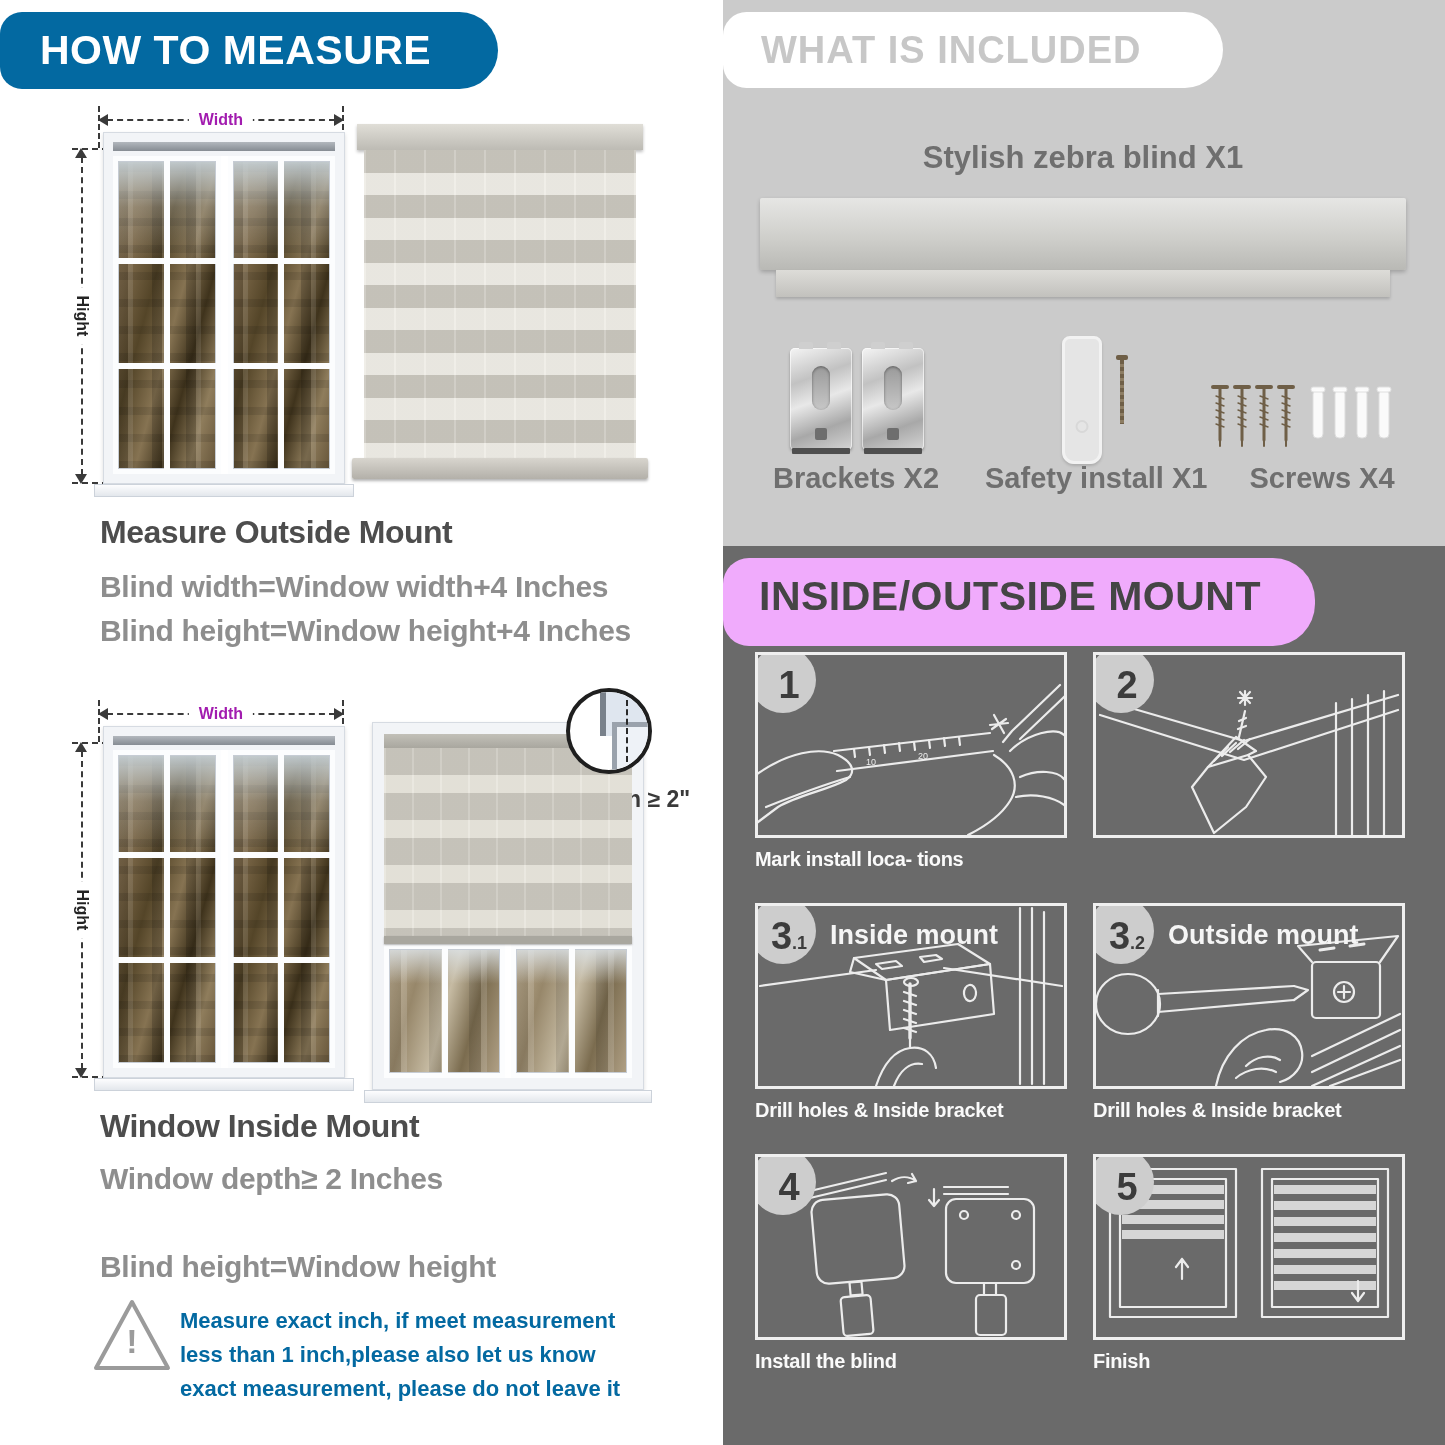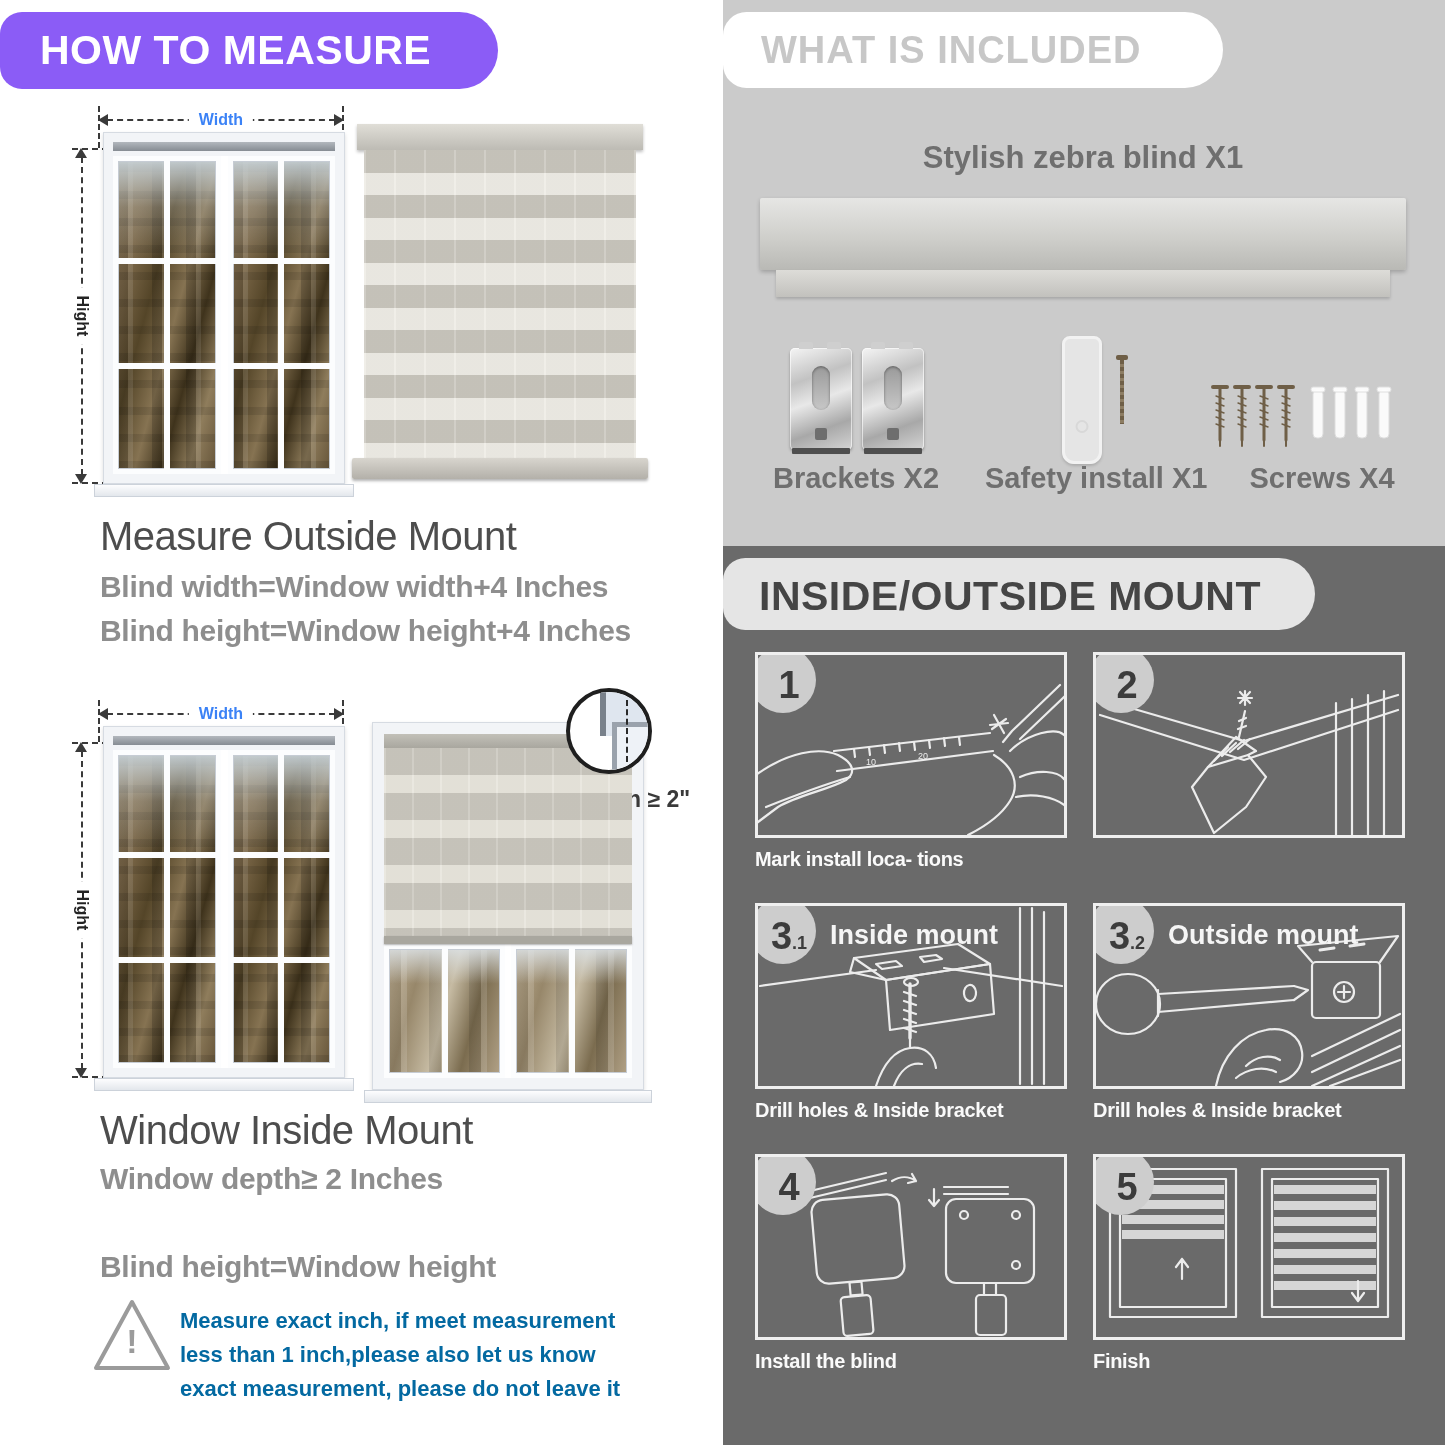--- a/index.html
+++ b/index.html
@@ -4,33 +4,33 @@
 <style>
   * { margin:0; padding:0; box-sizing:border-box; }
   html,body { background:#fff; }
   body { font-family:"Liberation Sans", sans-serif; }
   #canvas { position:relative; width:1445px; height:1445px; background:#ffffff; overflow:hidden; }
   .abs { position:absolute; }
 
   
   #left-section { left:0; top:0; width:723px; height:1445px; }
 
-  .left-header-box { left:0; top:12px; width:498px; height:77px; background:#8b5cf6;
+  .left-header-box { left:0; top:12px; width:498px; height:77px; background:#0369a1;
     border-radius:24px 42px 42px 24px; }
   .left-header-box .hd { display:block; line-height:77px; padding-left:40px; font-size:41px;
     font-weight:700; color:#ffffff; letter-spacing:.5px; }
 
   
   .harrow { position:absolute; height:16px; }
   .harrow .line { position:absolute; left:9px; right:9px; top:7px; border-top:2px dashed #3a3a3a; }
   .harrow .ah-l { position:absolute; left:0; top:2px; width:0; height:0; border-top:6px solid transparent; border-bottom:6px solid transparent; border-right:10px solid #3a3a3a; }
   .harrow .ah-r { position:absolute; right:0; top:2px; width:0; height:0; border-top:6px solid transparent; border-bottom:6px solid transparent; border-left:10px solid #3a3a3a; }
   .harrow .tick { position:absolute; top:-6px; height:42px; border-left:2px dashed #3a3a3a; }
   .harrow .tick.l { left:0; } .harrow .tick.r { right:0; }
-  .harrow .lbl { position:absolute; left:50%; top:50%; transform:translate(-50%,-50%); background:#fff; padding:0 10px; font-size:16px; font-weight:700; color:#3b82f6; }
+  .harrow .lbl { position:absolute; left:50%; top:50%; transform:translate(-50%,-50%); background:#fff; padding:0 10px; font-size:16px; font-weight:700; color:#a21caf; }
 
   .varrow { position:absolute; width:16px; }
   .varrow .line { position:absolute; top:9px; bottom:9px; left:7px; border-left:2px dashed #3a3a3a; }
   .varrow .ah-t { position:absolute; top:0; left:1px; width:0; height:0; border-left:6px solid transparent; border-right:6px solid transparent; border-bottom:10px solid #3a3a3a; }
   .varrow .ah-b { position:absolute; bottom:0; left:1px; width:0; height:0; border-left:6px solid transparent; border-right:6px solid transparent; border-top:10px solid #3a3a3a; }
   .varrow .tick { position:absolute; left:-2px; width:46px; border-top:2px dashed #3a3a3a; }
   .varrow .tick.t { top:0; } .varrow .tick.b { bottom:0; }
   .varrow .lbl { position:absolute; top:50%; left:50%; transform:translate(-50%,-50%) rotate(90deg); background:#fff; padding:0 8px; font-size:16px; font-weight:700; color:#242424; white-space:nowrap; }
 
   
@@ -72,21 +72,21 @@
   .w3rail { height:8px; background:#a9a79f; box-shadow:0 1px 2px rgba(0,0,0,.3); }
   .w3glass { position:absolute; left:0; right:0; top:210px; bottom:0; display:flex; gap:6px; background:#fff; }
 
   
   .depthcircle { left:566px; top:688px; width:86px; height:86px; border:4px solid #1f1f1f; border-radius:50%; background:#fff; overflow:hidden; z-index:6; }
   .dc-block { position:absolute; left:30px; top:-12px; width:70px; height:56px; background:#dfe6ef; border-left:6px solid #79818b; }
   .dc-inner { position:absolute; left:42px; top:30px; width:60px; height:60px; background:#eef2f7; border-left:5px solid #9aa2ac; border-top:5px solid #9aa2ac; }
   .dc-dash { position:absolute; left:56px; top:8px; height:62px; border-left:2px dashed #2a2a2a; }
   .depthlabel { left:576px; top:786px; font-size:23px; font-weight:700; color:#3a3a3a; }
 
-  .heading { font-size:40px; font-weight:400; color:#4d4d4d; letter-spacing:-.5px; white-space:nowrap; }
+  .heading { font-size:32px; font-weight:700; color:#4d4d4d; letter-spacing:-.5px; white-space:nowrap; }
   .bodyline { font-size:30px; font-weight:700; color:#8e8e8e; letter-spacing:-.3px; white-space:nowrap; }
 
   .warn-icon { left:90px; top:1296px; width:84px; height:80px; }
   .warn-icon .mark { position:absolute; left:50%; top:56%; transform:translate(-50%,-50%); font-size:34px; font-weight:700; color:#9b9b9b; }
   .warn-text { left:180px; top:1304px; width:462px; font-size:22px; font-weight:600; color:#0369a1; line-height:34px; }
 
   
   #included-section { left:723px; top:0; width:722px; height:546px; background:#cbcbcb; }
   .included-box { left:0; top:12px; width:500px; height:76px; background:#ffffff; border-radius:26px 42px 42px 26px; }
   .included-box .hd { display:block; line-height:76px; padding-left:38px; font-size:38px; font-weight:700; color:#c7c7c7; letter-spacing:1px; }
@@ -104,21 +104,21 @@
 
   .safety { left:339px; top:336px; width:40px; height:128px; border:3px solid #f2f2f2; background:rgba(255,255,255,.5); border-radius:8px 8px 12px 12px; box-shadow:0 2px 3px rgba(0,0,0,.15); }
   .safety .hole { position:absolute; left:50%; transform:translateX(-50%); bottom:28px; width:13px; height:13px; border:2px solid #d8d8d8; border-radius:50%; }
   .mini-screw { left:397px; top:360px; width:4px; height:64px; background:repeating-linear-gradient(180deg,#6f5f47 0 4px,#8d7d63 4px 7px); }
   .mini-screw::before { content:""; position:absolute; top:-5px; left:-4px; width:12px; height:5px; background:#6f5f47; border-radius:2px; }
 
   .part-label { top:462px; font-size:29px; font-weight:700; color:#6f6f6f; text-align:center; white-space:nowrap; }
 
   
   #mount-section { left:723px; top:546px; width:722px; height:899px; background:#6a6a6a; }
-  .mount-box { left:0; top:12px; width:592px; height:72px; background:#e5e5e5; border-radius:26px 42px 42px 26px; }
+  .mount-box { left:0; top:12px; width:592px; height:88px; background:#f0abfc; border-radius:26px 42px 42px 26px; }
   .mount-box .hd { display:block; line-height:76px; padding-left:36px; font-size:41px; font-weight:700; color:#454545; letter-spacing:.5px; }
 
   .panel { position:absolute; width:312px; height:186px; border:3px solid #efefef; overflow:hidden; }
   .panel svg { position:absolute; left:0; top:0; }
   .badge { position:absolute; left:-8px; top:-8px; width:66px; height:66px; background:#cdcdcd; border-radius:50%; display:flex; align-items:center; justify-content:center; padding:10px 0 0 12px; z-index:3; }
   .badge .num { font-size:38px; font-weight:700; color:#3c3c3c; line-height:1; }
   .badge .sub { font-size:18px; font-weight:700; color:#3c3c3c; margin-top:14px; }
   .panel-label { position:absolute; left:72px; top:14px; font-size:27px; font-weight:700; color:#f5f5f5; z-index:3; white-space:nowrap; }
   .caption { position:absolute; font-size:20px; font-weight:700; color:#fafafa; letter-spacing:-.3px; white-space:nowrap; }
 

